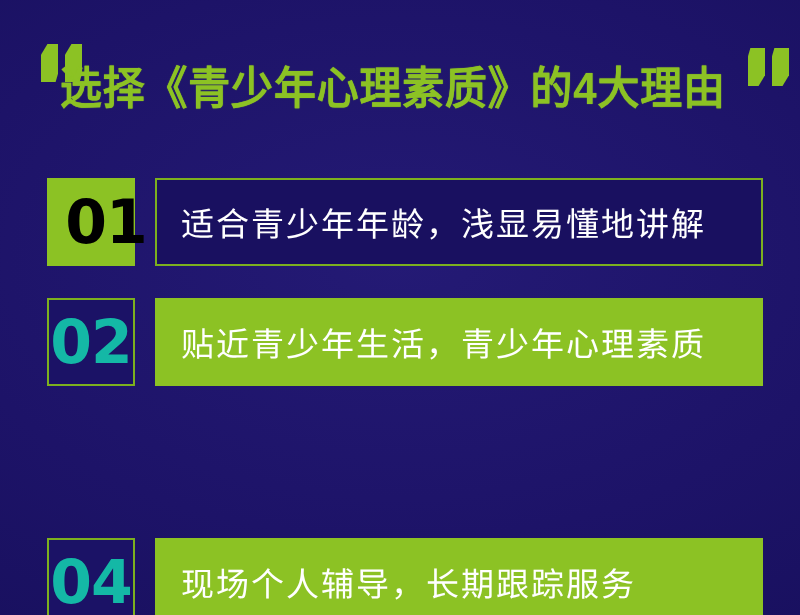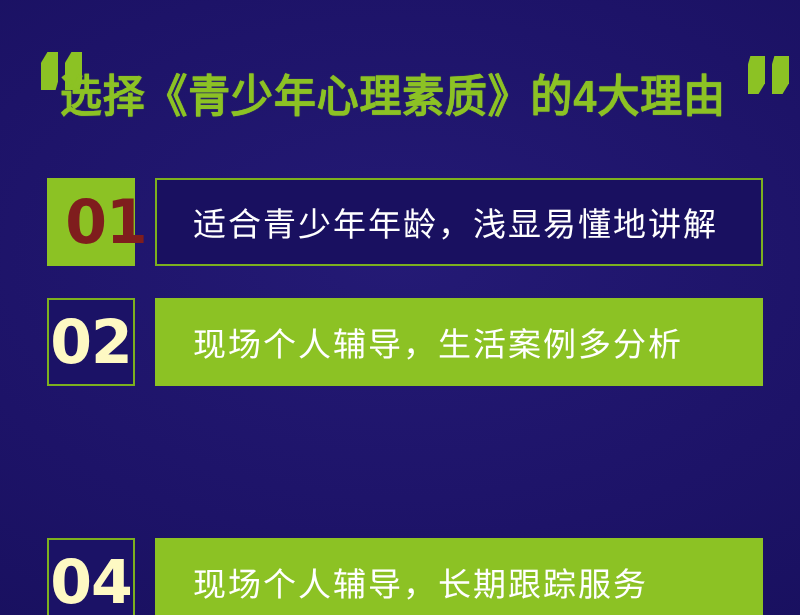--- a/index.html
+++ b/index.html
@@ -23,21 +23,21 @@
     width: 800px;
     height: 615px;
     background: radial-gradient(ellipse 120% 95% at 50% 42%, #241a75 0%, #1d1368 48%, #150e58 100%);
     overflow: hidden;
   }
 
   
   .header {
     position: absolute;
     left: 0;
-    top: 12px;
+    top: 4px;
     width: 800px;
     height: 150px;
   }
 
   .quote {
     position: absolute;
     width: 46px;
     height: 38px;
   }
 
@@ -104,43 +104,43 @@
   }
 
   .text-box {
     position: absolute;
     left: 155px;
     top: 10px;
     width: 608px;
     height: 88px;
     display: flex;
     align-items: center;
-    padding-left: 36px;
+    padding-left: 24px;
     font-size: 33px;
     letter-spacing: 2px;
     white-space: nowrap;
   }
 
   
   .row.style-a .num-box {
     background: #8cc224;
-    color: #7f1d1d;
+    color: #000000;
     border: 2px solid #8cc224;
     padding-left: 30px;
   }
   .row.style-a .text-box {
     background: #191060;
     border: 2px solid #7cb01f;
     color: #ffffff;
   }
 
   
   .row.style-b .num-box {
     background: #1b1266;
-    color: #fef9c3;
+    color: #14b8a6;
     border: 2px solid #7cb01f;
   }
   .row.style-b .text-box {
     background: #8cc224;
     border: 2px solid #8cc224;
     color: #ffffff;
   }
 </style>
 </head>
 <body>
@@ -165,21 +165,21 @@
 
   <div class="rows">
 
     <div class="row style-a">
       <div class="num-box">01</div>
       <div class="text-box">适合青少年年龄，浅显易懂地讲解</div>
     </div>
 
     <div class="row style-b">
       <div class="num-box">02</div>
-      <div class="text-box">现场个人辅导，生活案例多分析</div>
+      <div class="text-box">贴近青少年生活，青少年心理素质</div>
     </div>
 
     <div class="row style-a">
     </div>
 
     <div class="row style-b">
       <div class="num-box">04</div>
       <div class="text-box">现场个人辅导，长期跟踪服务</div>
     </div>
 

